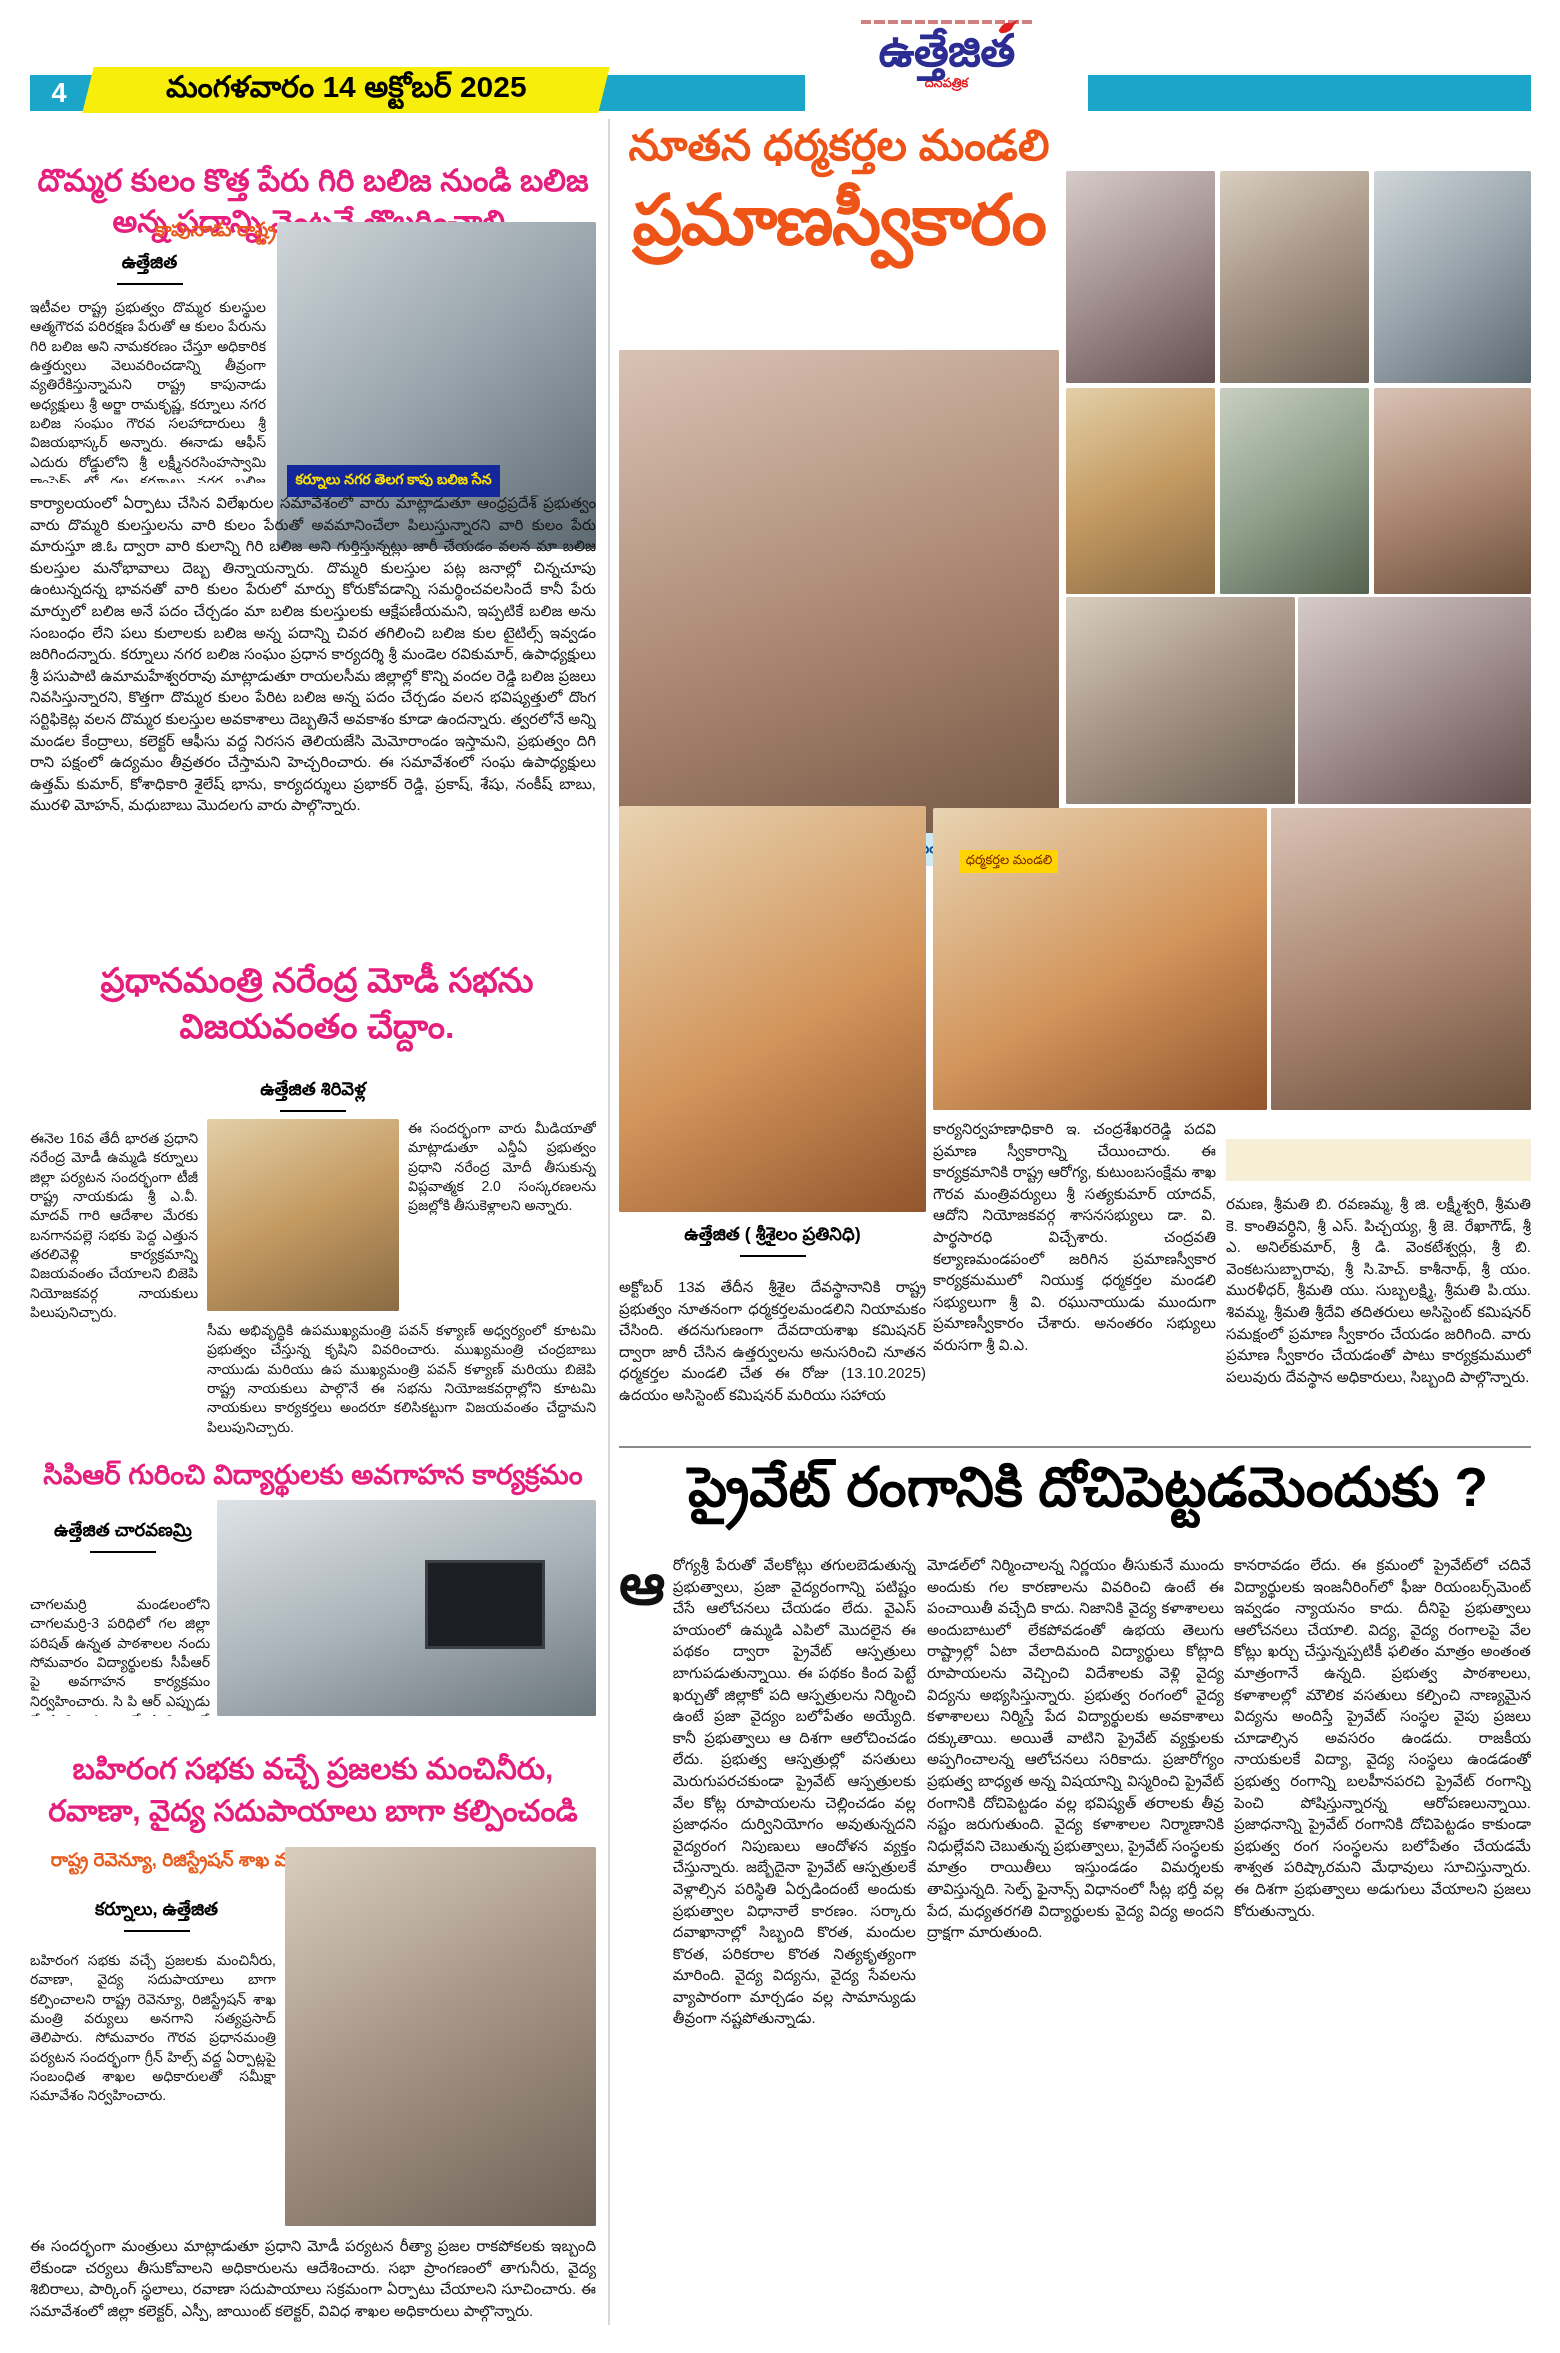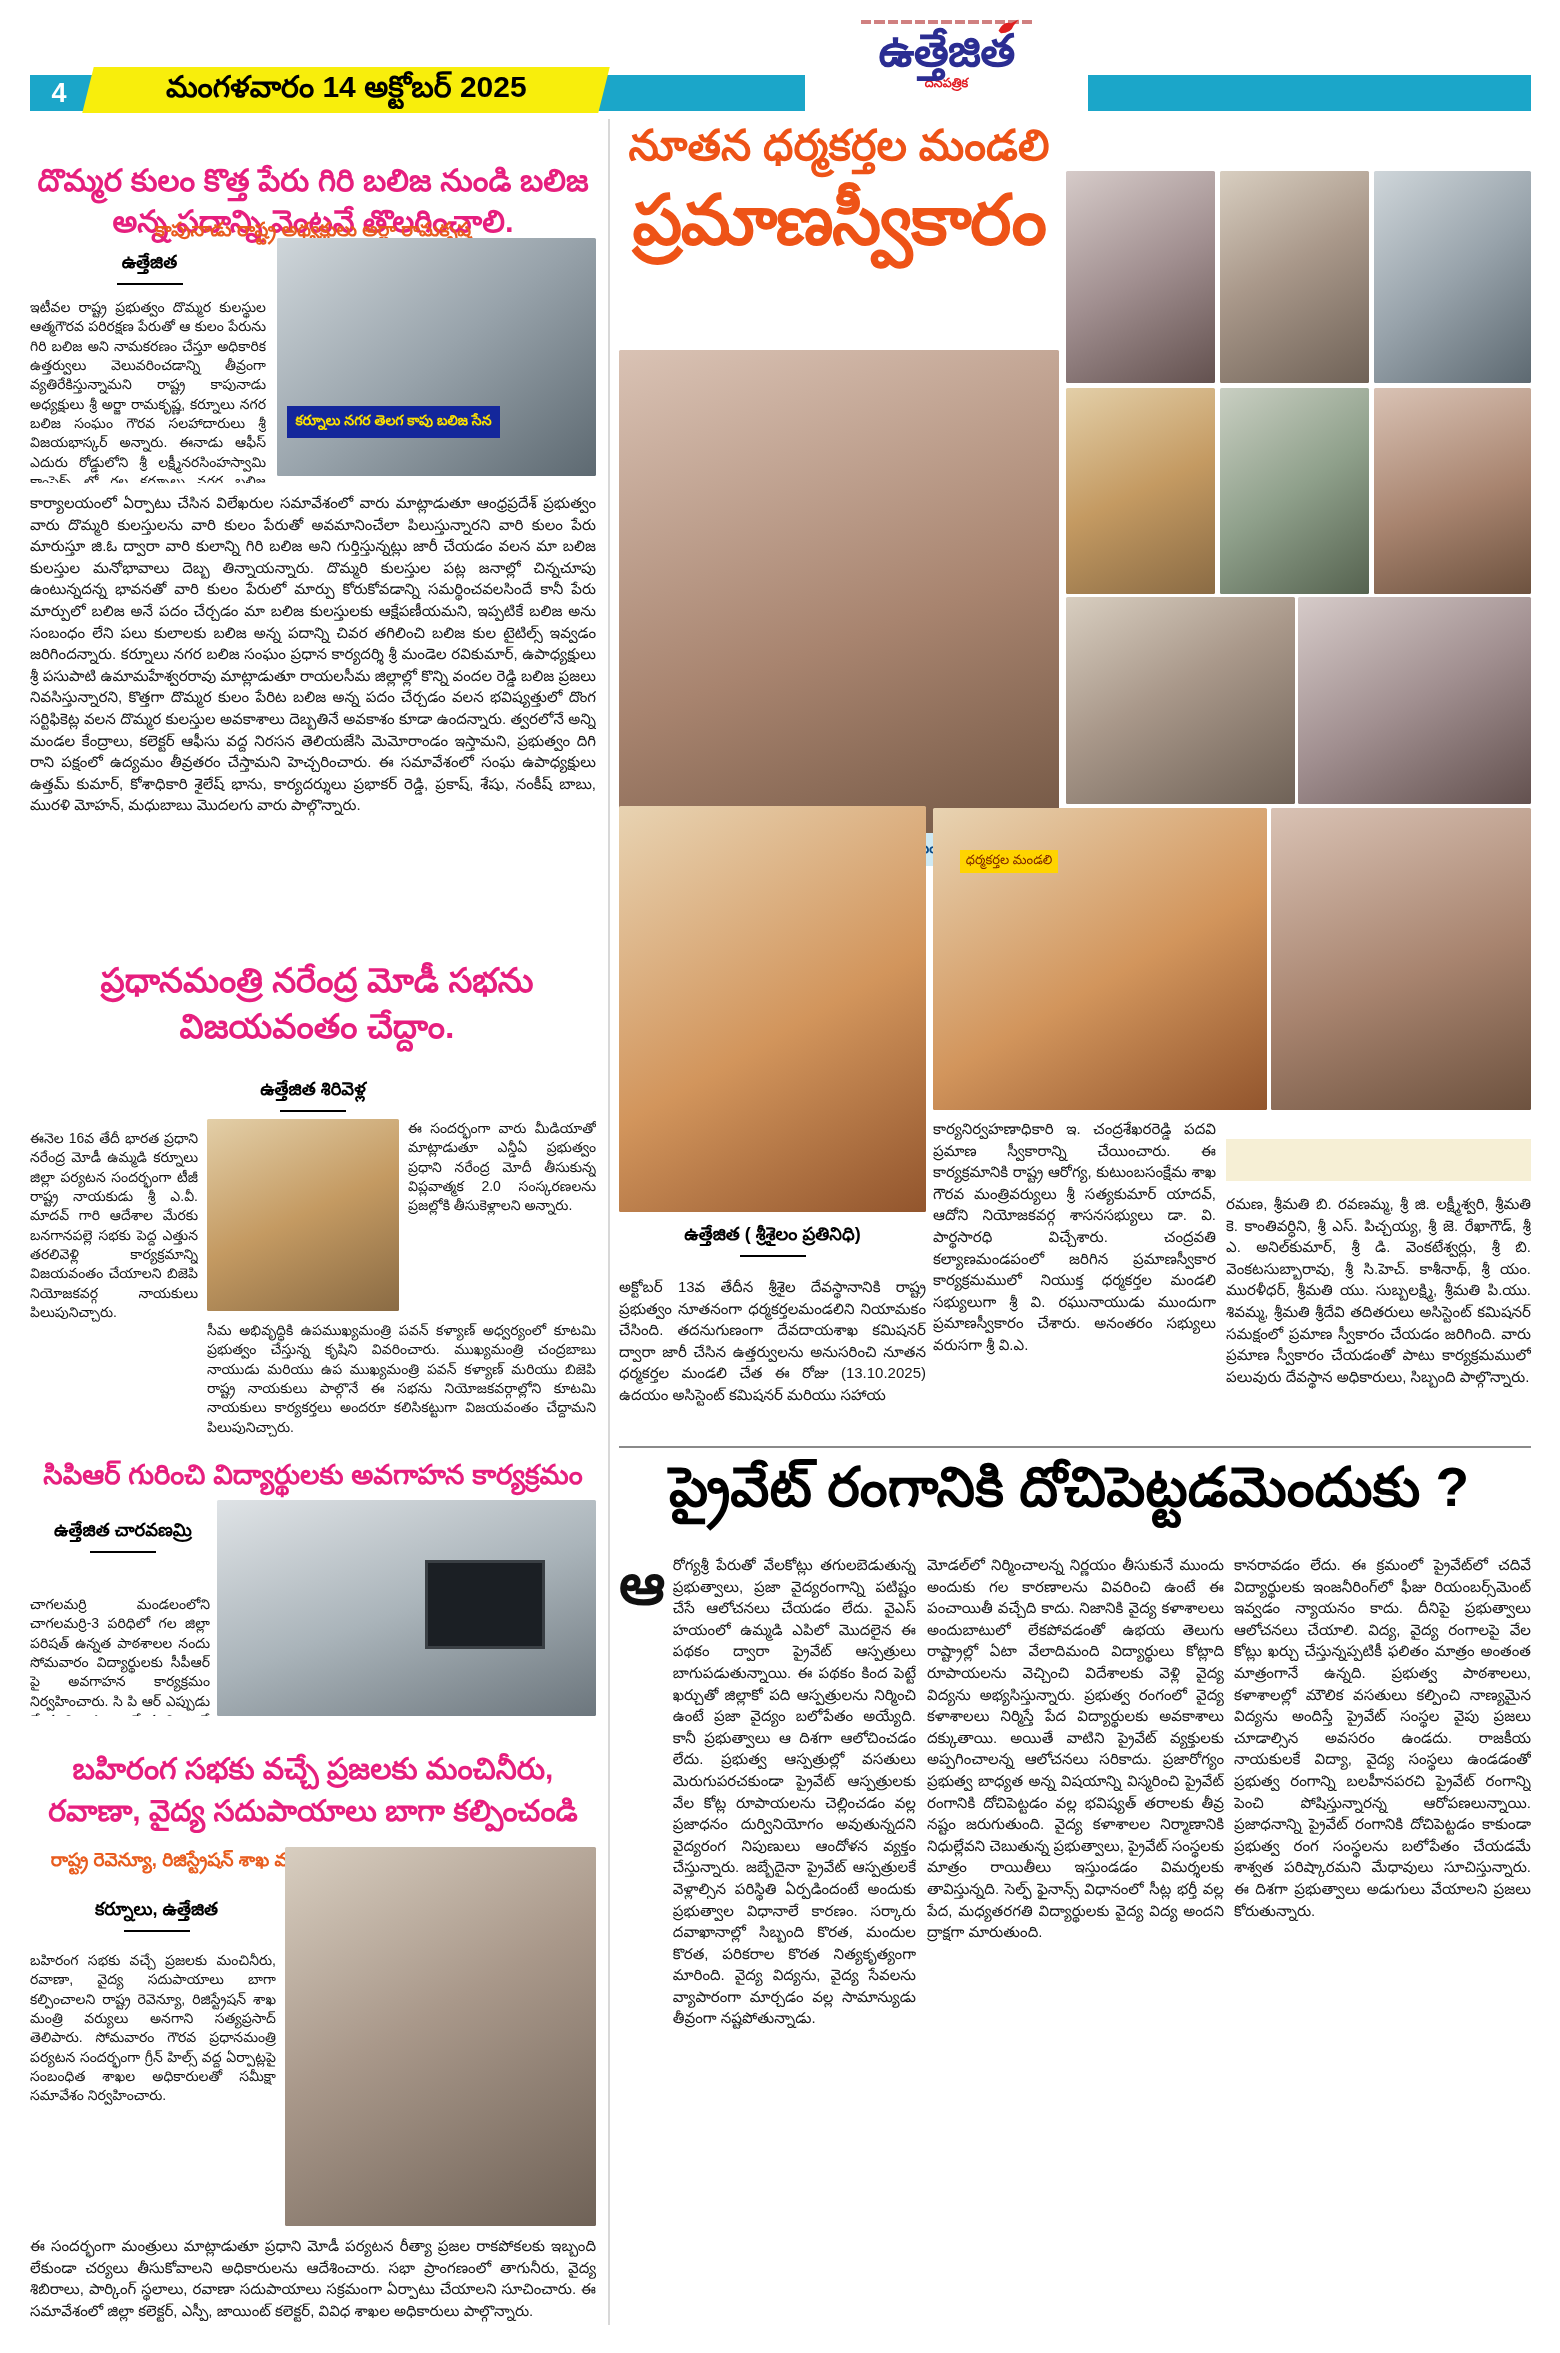--- a/index.html
+++ b/index.html
@@ -68,21 +68,21 @@
   <div class="tagline">దినపత్రిక</div>
 </div>
 <div class="abs vrule" style="left:608px;top:119px;height:2206px;"></div>
 
 <div class="abs hl-pink" style="left:30px;top:125px;width:566px;font-size:31px;line-height:1.32;margin-top:36px;">దొమ్మర కులం కొత్త పేరు గిరి బలిజ నుండి బలిజ అన్న పదాన్ని వెంటనే తొలగించాలి.</div>
 <div class="abs subhead" style="left:30px;top:218px;width:566px;font-size:19.4px;">కాపునాడు రాష్ట్ర అధ్యక్షులు అర్జా రామకృష్ణ</div>
 <div class="abs" style="left:30px;top:252px;width:239px;">
   <div class="byline">ఉత్తేజిత</div>
   <div class="rule"></div>
 </div>
-<div class="abs ph g2" style="left:277px;top:238px;width:319px;height:238px;">
+<div class="abs ph g2" style="left:277px;top:222px;width:319px;height:327px;">
   <div class="photo-banner-blue">కర్నూలు నగర తెలగ కాపు బలిజ సేన</div>
 </div>
 <div class="abs body-txt body-sm" style="left:30px;top:298px;width:236px;height:185px;">ఇటీవల రాష్ట్ర ప్రభుత్వం దొమ్మర కులస్థుల ఆత్మగౌరవ పరిరక్షణ పేరుతో ఆ కులం పేరును గిరి బలిజ అని నామకరణం చేస్తూ అధికారిక ఉత్తర్వులు వెలువరించడాన్ని తీవ్రంగా వ్యతిరేకిస్తున్నామని రాష్ట్ర కాపునాడు అధ్యక్షులు శ్రీ అర్జా రామకృష్ణ, కర్నూలు నగర బలిజ సంఘం గౌరవ సలహాదారులు శ్రీ విజయభాస్కర్ అన్నారు. ఈనాడు ఆఫీస్ ఎదురు రోడ్డులోని శ్రీ లక్ష్మీనరసింహస్వామి కాంప్లెక్స్ లో గల కర్నూలు నగర బలిజ సంఘం</div>
 <div class="abs body-txt" style="left:30px;top:492px;width:566px;height:438px;">కార్యాలయంలో ఏర్పాటు చేసిన విలేఖరుల సమావేశంలో వారు మాట్లాడుతూ ఆంధ్రప్రదేశ్ ప్రభుత్వం వారు దొమ్మరి కులస్తులను వారి కులం పేరుతో అవమానించేలా పిలుస్తున్నారని వారి కులం పేరు మారుస్తూ జి.ఓ ద్వారా వారి కులాన్ని గిరి బలిజ అని గుర్తిస్తున్నట్లు జారీ చేయడం వలన మా బలిజ కులస్తుల మనోభావాలు దెబ్బ తిన్నాయన్నారు. దొమ్మరి కులస్తుల పట్ల జనాల్లో చిన్నచూపు ఉంటున్నదన్న భావనతో వారి కులం పేరులో మార్పు కోరుకోవడాన్ని సమర్థించవలసిందే కానీ పేరు మార్పులో బలిజ అనే పదం చేర్చడం మా బలిజ కులస్తులకు ఆక్షేపణీయమని, ఇప్పటికే బలిజ అను సంబంధం లేని పలు కులాలకు బలిజ అన్న పదాన్ని చివర తగిలించి బలిజ కుల టైటిల్స్ ఇవ్వడం జరిగిందన్నారు. కర్నూలు నగర బలిజ సంఘం ప్రధాన కార్యదర్శి శ్రీ మండెల రవికుమార్, ఉపాధ్యక్షులు శ్రీ పసుపాటి ఉమామహేశ్వరరావు మాట్లాడుతూ రాయలసీమ జిల్లాల్లో కొన్ని వందల రెడ్డి బలిజ ప్రజలు నివసిస్తున్నారని, కొత్తగా దొమ్మర కులం పేరిట బలిజ అన్న పదం చేర్చడం వలన భవిష్యత్తులో దొంగ సర్టిఫికెట్ల వలన దొమ్మర కులస్తుల అవకాశాలు దెబ్బతినే అవకాశం కూడా ఉందన్నారు. త్వరలోనే అన్ని మండల కేంద్రాలు, కలెక్టర్ ఆఫీసు వద్ద నిరసన తెలియజేసి మెమోరాండం ఇస్తామని, ప్రభుత్వం దిగి రాని పక్షంలో ఉద్యమం తీవ్రతరం చేస్తామని హెచ్చరించారు. ఈ సమావేశంలో సంఘ ఉపాధ్యక్షులు ఉత్తమ్ కుమార్, కోశాధికారి శైలేష్ భాను, కార్యదర్శులు ప్రభాకర్ రెడ్డి, ప్రకాష్, శేషు, నంకీష్ బాబు, మురళి మోహన్, మధుబాబు మొదలగు వారు పాల్గొన్నారు.</div>
 
 <div class="abs hl-pink" style="left:34px;top:958px;width:566px;font-size:34px;line-height:1.35;">ప్రధానమంత్రి నరేంద్ర మోడీ సభను విజయవంతం చేద్దాం.</div>
 <div class="abs" style="left:30px;top:1079px;width:566px;">
   <div class="byline">ఉత్తేజిత శిరివెళ్ల</div>
   <div class="rule"></div>
 </div>
@@ -137,21 +137,21 @@
 
 <div class="abs ph g1" style="left:1066px;top:597px;width:229px;height:207px;"></div>
 <div class="abs ph g6" style="left:1298px;top:597px;width:233px;height:207px;"></div>
 
 <div class="abs ph g7" style="left:933px;top:808px;width:334px;height:302px;">
   <div class="stage-banner">ధర్మకర్తల మండలి</div>
 </div>
 <div class="abs ph g4" style="left:1271px;top:808px;width:260px;height:302px;"></div>
 
 <div class="abs hrule" style="left:619px;top:1446px;width:912px;"></div>
-<div class="abs hl-black" style="left:613px;top:1455px;width:912px;font-size:55px;">ప్రైవేట్ రంగానికి దోచిపెట్టడమెందుకు ?</div>
+<div class="abs hl-black" style="left:632px;top:1455px;width:912px;font-size:55px;">ప్రైవేట్ రంగానికి దోచిపెట్టడమెందుకు ?</div>
 
 <div class="abs" style="left:619px;top:1554px;width:297px;height:771px;overflow:hidden;">
   <span class="dropcap">ఆ</span>
   <span class="body-txt" style="font-size:15px;display:block;">రోగ్యశ్రీ పేరుతో వేలకోట్లు తగులబెడుతున్న ప్రభుత్వాలు, ప్రజా వైద్యరంగాన్ని పటిష్టం చేసే ఆలోచనలు చేయడం లేదు. వైఎస్ హయంలో ఉమ్మడి ఎపిలో మొదలైన ఈ పథకం ద్వారా ప్రైవేట్ ఆస్పత్రులు బాగుపడుతున్నాయి. ఈ పథకం కింద పెట్టే ఖర్చుతో జిల్లాకో పది ఆస్పత్రులను నిర్మించి ఉంటే ప్రజా వైద్యం బలోపేతం అయ్యేది. కానీ ప్రభుత్వాలు ఆ దిశగా ఆలోచించడం లేదు. ప్రభుత్వ ఆస్పత్రుల్లో వసతులు మెరుగుపరచకుండా ప్రైవేట్ ఆస్పత్రులకు వేల కోట్ల రూపాయలను చెల్లించడం వల్ల ప్రజాధనం దుర్వినియోగం అవుతున్నదని వైద్యరంగ నిపుణులు ఆందోళన వ్యక్తం చేస్తున్నారు. జబ్బేదైనా ప్రైవేట్ ఆస్పత్రులకే వెళ్లాల్సిన పరిస్థితి ఏర్పడిందంటే అందుకు ప్రభుత్వాల విధానాలే కారణం. సర్కారు దవాఖానాల్లో సిబ్బంది కొరత, మందుల కొరత, పరికరాల కొరత నిత్యకృత్యంగా మారింది. వైద్య విద్యను, వైద్య సేవలను వ్యాపారంగా మార్చడం వల్ల సామాన్యుడు తీవ్రంగా నష్టపోతున్నాడు.</span>
 </div>
 <div class="abs body-txt" style="left:927px;top:1554px;width:297px;height:771px;">మోడల్‌లో నిర్మించాలన్న నిర్ణయం తీసుకునే ముందు అందుకు గల కారణాలను వివరించి ఉంటే ఈ పంచాయితీ వచ్చేది కాదు. నిజానికి వైద్య కళాశాలలు అందుబాటులో లేకపోవడంతో ఉభయ తెలుగు రాష్ట్రాల్లో ఏటా వేలాదిమంది విద్యార్థులు కోట్లాది రూపాయలను వెచ్చించి విదేశాలకు వెళ్లి వైద్య విద్యను అభ్యసిస్తున్నారు. ప్రభుత్వ రంగంలో వైద్య కళాశాలలు నిర్మిస్తే పేద విద్యార్థులకు అవకాశాలు దక్కుతాయి. అయితే వాటిని ప్రైవేట్ వ్యక్తులకు అప్పగించాలన్న ఆలోచనలు సరికాదు. ప్రజారోగ్యం ప్రభుత్వ బాధ్యత అన్న విషయాన్ని విస్మరించి ప్రైవేట్ రంగానికి దోచిపెట్టడం వల్ల భవిష్యత్ తరాలకు తీవ్ర నష్టం జరుగుతుంది. వైద్య కళాశాలల నిర్మాణానికి నిధుల్లేవని చెబుతున్న ప్రభుత్వాలు, ప్రైవేట్ సంస్థలకు మాత్రం రాయితీలు ఇస్తుండడం విమర్శలకు తావిస్తున్నది. సెల్ఫ్ ఫైనాన్స్ విధానంలో సీట్ల భర్తీ వల్ల పేద, మధ్యతరగతి విద్యార్థులకు వైద్య విద్య అందని ద్రాక్షగా మారుతుంది.</div>
 <div class="abs body-txt" style="left:1234px;top:1554px;width:297px;height:771px;">కానరావడం లేదు. ఈ క్రమంలో ప్రైవేట్‌లో చదివే విద్యార్థులకు ఇంజనీరింగ్‌లో ఫీజు రియంబర్స్‌మెంట్ ఇవ్వడం న్యాయనం కాదు. దీనిపై ప్రభుత్వాలు ఆలోచనలు చేయాలి. విద్య, వైద్య రంగాలపై వేల కోట్లు ఖర్చు చేస్తున్నప్పటికీ ఫలితం మాత్రం అంతంత మాత్రంగానే ఉన్నది. ప్రభుత్వ పాఠశాలలు, కళాశాలల్లో మౌలిక వసతులు కల్పించి నాణ్యమైన విద్యను అందిస్తే ప్రైవేట్ సంస్థల వైపు ప్రజలు చూడాల్సిన అవసరం ఉండదు. రాజకీయ నాయకులకే విద్యా, వైద్య సంస్థలు ఉండడంతో ప్రభుత్వ రంగాన్ని బలహీనపరచి ప్రైవేట్ రంగాన్ని పెంచి పోషిస్తున్నారన్న ఆరోపణలున్నాయి. ప్రజాధనాన్ని ప్రైవేట్ రంగానికి దోచిపెట్టడం కాకుండా ప్రభుత్వ రంగ సంస్థలను బలోపేతం చేయడమే శాశ్వత పరిష్కారమని మేధావులు సూచిస్తున్నారు. ఈ దిశగా ప్రభుత్వాలు అడుగులు వేయాలని ప్రజలు కోరుతున్నారు.</div>
 
 
 </body></html>

